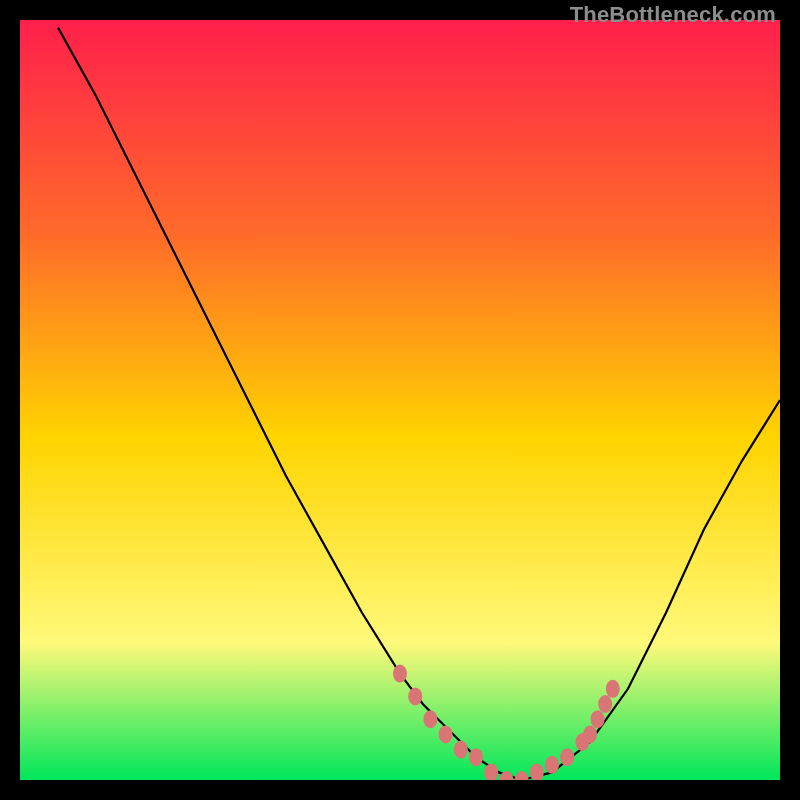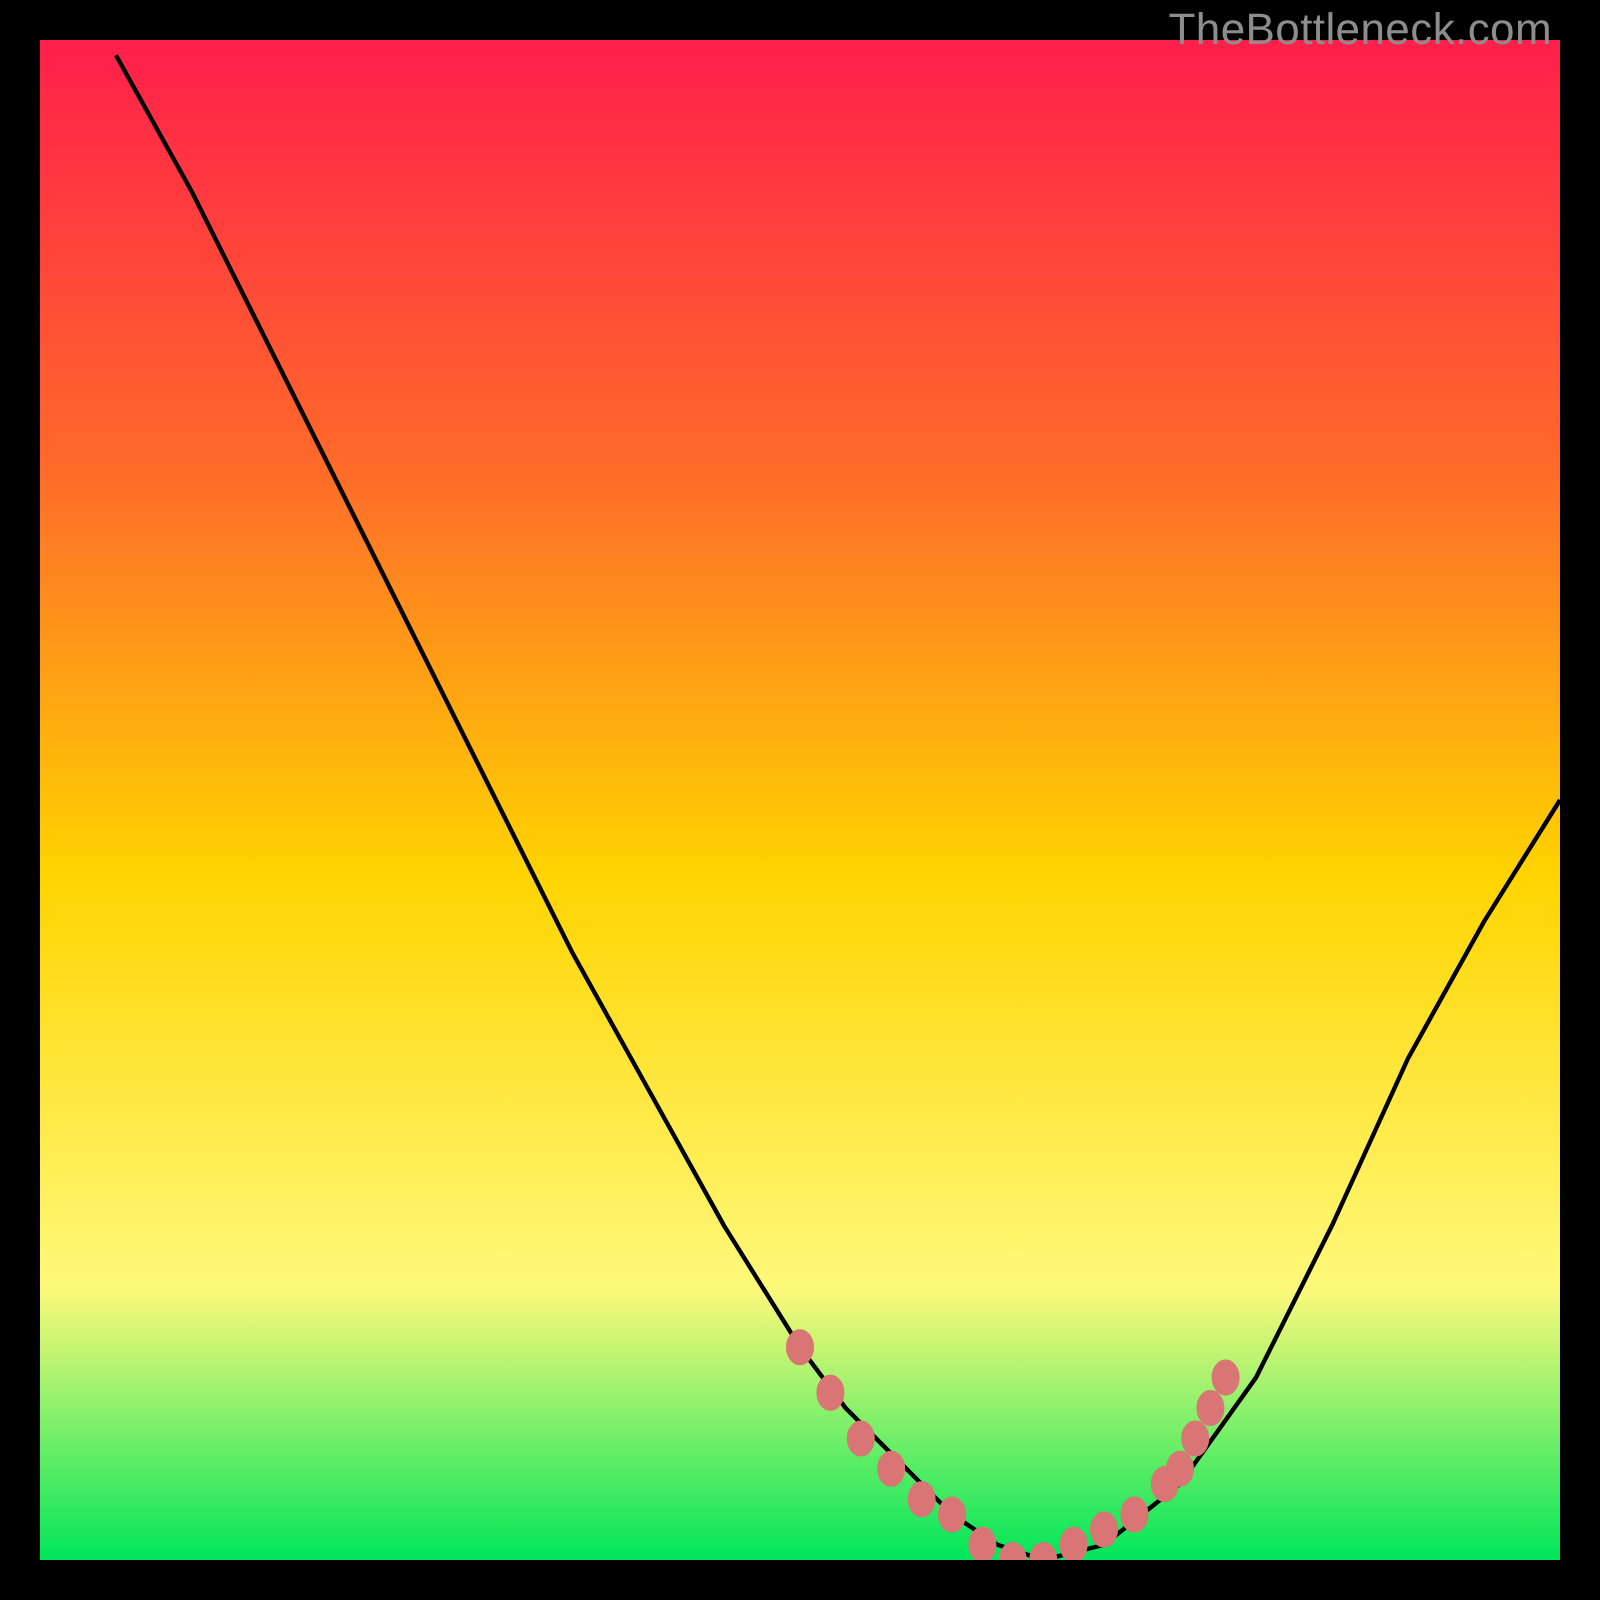--- a/index.html
+++ b/index.html
@@ -24,21 +24,21 @@
     top: 0;
     width: 760px;
     height: 760px;
   }
   .watermark {
     position: absolute;
     top: 2px;
     right: 24px;
     font-family: Arial, Helvetica, sans-serif;
     font-size: 22px;
-    font-weight: normal;
+    font-weight: bold;
     color: #8d8d8d;
     letter-spacing: 0.2px;
     margin-left: 35px;
   }
 </style>
 </head>
 <body>
 
 <div class="frame">
   <svg class="plot" viewBox="0 0 760 760" preserveAspectRatio="none">

